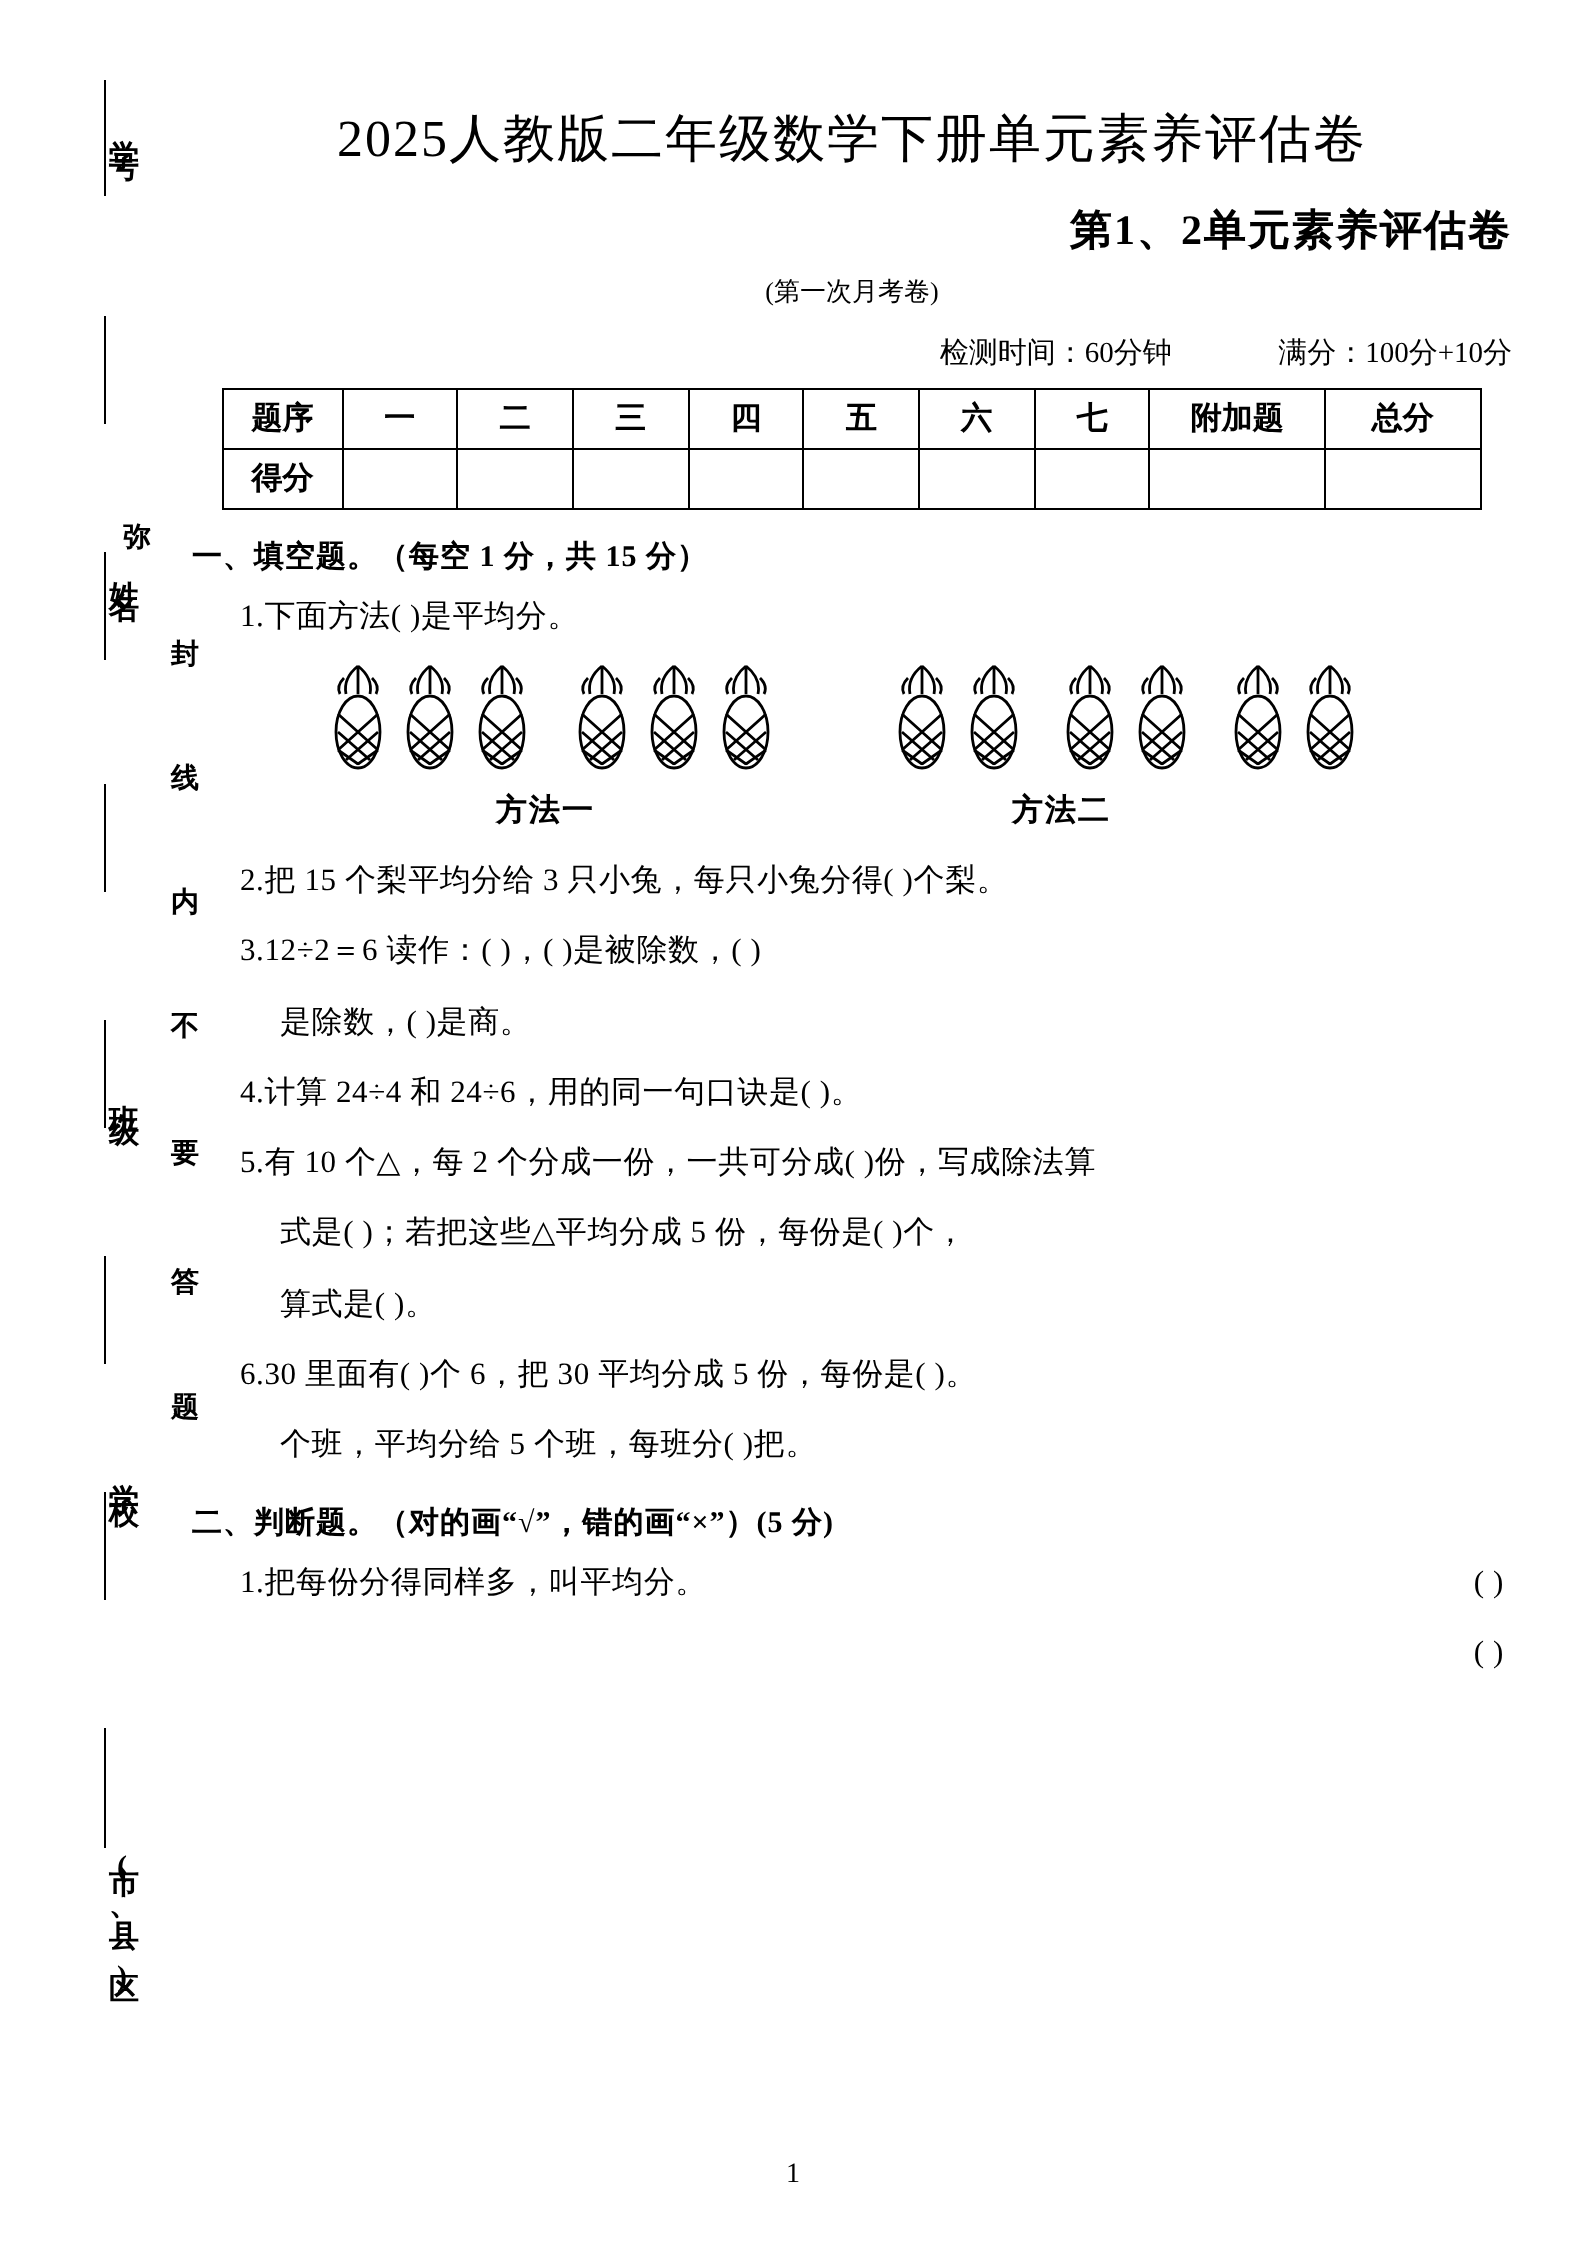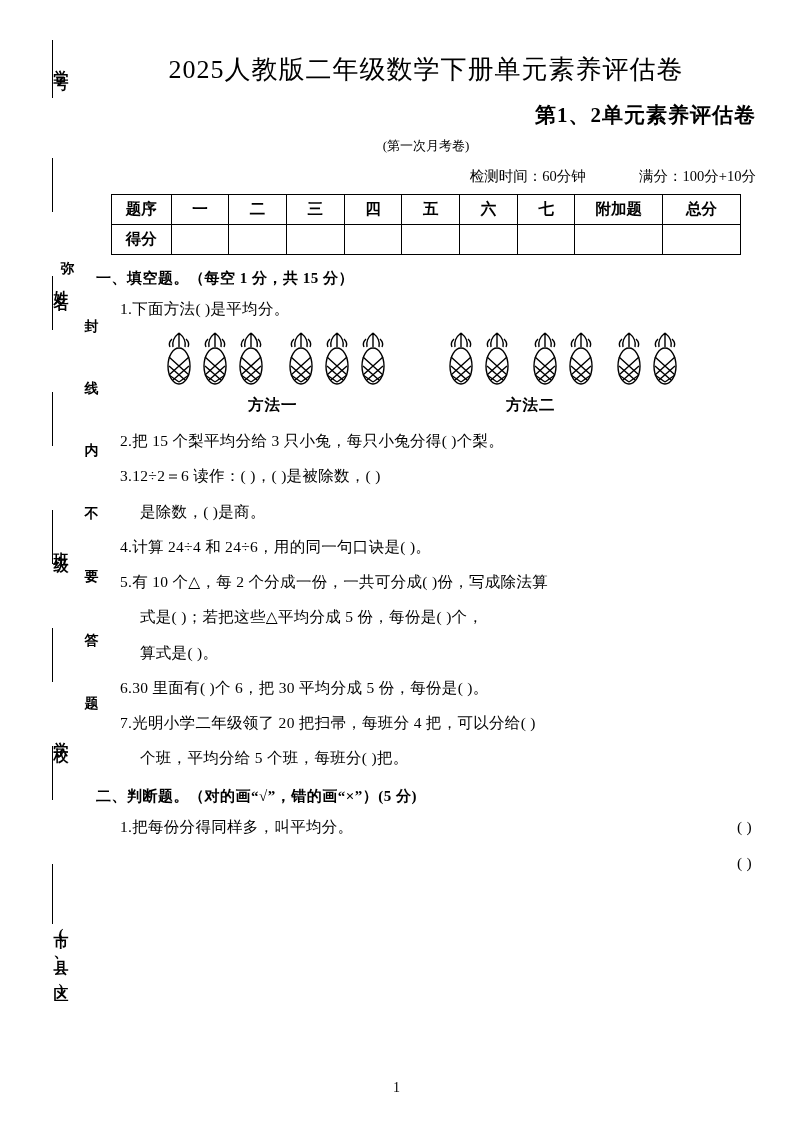--- a/index.html
+++ b/index.html
@@ -342,21 +342,20 @@
     </div>
 
     <div class="q">2.把 15 个梨平均分给 3 只小兔，每只小兔分得(    )个梨。</div>
     <div class="q">3.12÷2＝6 读作：(                )，(      )是被除数，(      )</div>
     <div class="q q-line2">是除数，(      )是商。</div>
     <div class="q">4.计算 24÷4 和 24÷6，用的同一句口诀是(                )。</div>
     <div class="q">5.有 10 个△，每 2 个分成一份，一共可分成(      )份，写成除法算</div>
     <div class="q q-line2">式是(                )；若把这些△平均分成 5 份，每份是(      )个，</div>
     <div class="q q-line2">算式是(                )。</div>
     <div class="q">6.30 里面有(      )个 6，把 30 平均分成 5 份，每份是(      )。</div>
-    <div class="q">7.光明小学二年级领了 20 把扫帚，每班分 4 把，可以分给(      )</div>
     <div class="q q-line2">个班，平均分给 5 个班，每班分(      )把。</div>
 
     <div class="sec-title">二、判断题。（对的画“√”，错的画“×”）(5 分)</div>
 
     <div class="q clearfix">
       <span>1.把每份分得同样多，叫平均分。</span>
       <span class="blank-r">(      )</span>
     </div>
     <div class="q clearfix">
       <span class="blank-r">(      )</span>

